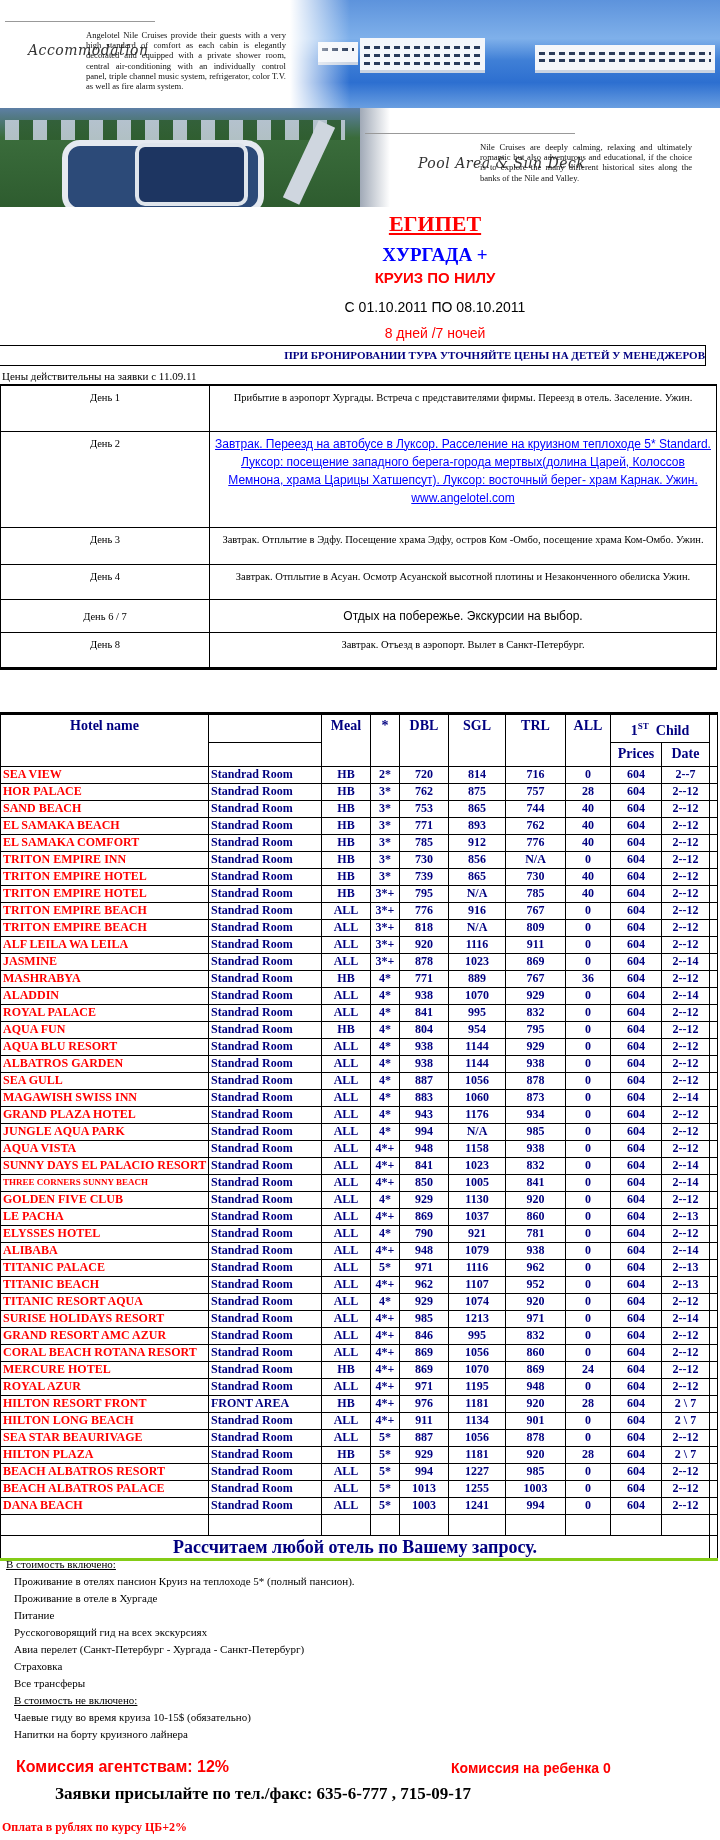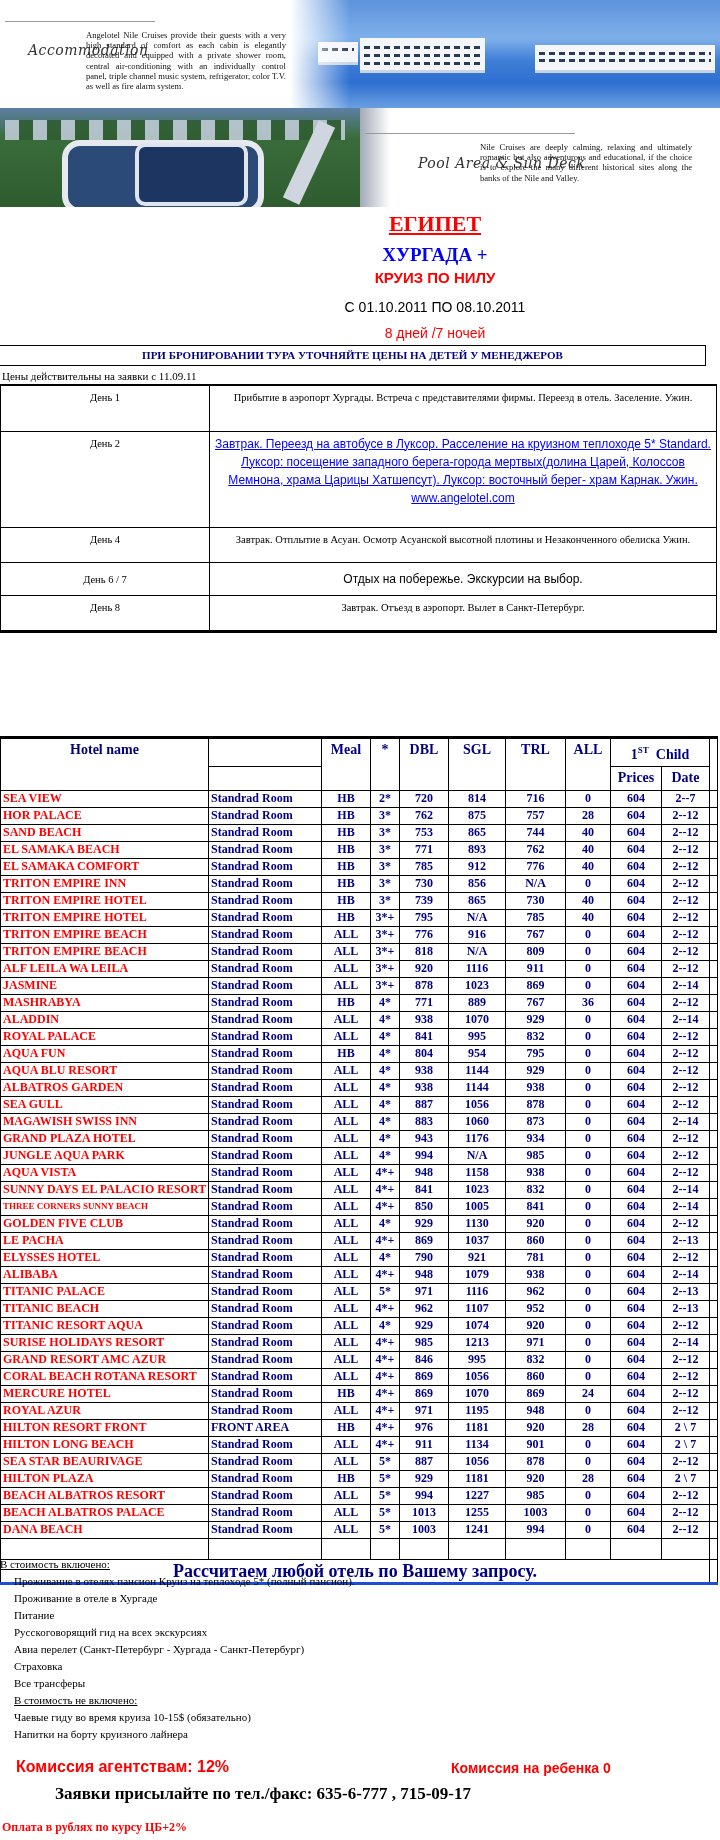--- a/index.html
+++ b/index.html
@@ -41,46 +41,46 @@
 
   
   .center { position: absolute; left: 0; width: 720px; text-align: center; }
   .h-egypt { top: 211px; left: 150px; width: 570px; font-family: "Liberation Serif", serif; font-weight: bold; font-size: 22px; color: #ff0000; text-decoration: underline; }
   .h-hurg { top: 244px; left: 150px; width: 570px; font-weight: bold; font-size: 19px; color: #0000ff; }
   .h-cruise { top: 269px; left: 150px; width: 570px; font-weight: bold; font-size: 15px; color: #ff0000; font-family: "Liberation Sans", sans-serif; }
   .h-dates { top: 299px; left: 150px; width: 570px; font-size: 14px; color: #000; font-family: "Liberation Sans", sans-serif; }
   .h-nights { top: 325px; left: 150px; width: 570px; font-size: 14px; color: #ff0000; font-family: Liberation Sans, sans-serif; }
 
   .notice { position: absolute; left: 0; top: 345px; width: 705px; height: 19px; border: 1px solid #000; border-left: none;
-    text-align: center; font-weight: bold; font-size: 11px; color: #000080; line-height: 19px; }
+    text-align: right; font-weight: bold; font-size: 11px; color: #000080; line-height: 19px; }
   .valid { position: absolute; left: 2px; top: 370px; font-size: 11px; }
 
   
   table { border-collapse: collapse; }
   .itin { position: absolute; left: 0; top: 384px; width: 717px; }
   .itin td { border: 1px solid #000; font-size: 10.5px; vertical-align: top; text-align: center; padding: 3px 4px 2px; line-height: 17px; }
   .itin { border-top: 2px solid #000; border-bottom: 3px solid #000; }
   .itin td.day { width: 200px; }
   .itin td.link { color: #0000ff; font-family: "Liberation Sans", sans-serif; font-size: 12px; line-height: 18px; text-decoration: underline; }
   .itin td.sans { font-family: "Liberation Sans", sans-serif; font-size: 12px; line-height: 22px; }
 
   
-  .hotels { position: absolute; left: 0; top: 736px; width: 717px; border-top: 3px solid #000; border-bottom: 3px solid #1d4ed8; table-layout: fixed; padding-left: 28px; }
+  .hotels { position: absolute; left: 0; top: 712px; width: 717px; border-top: 3px solid #000; border-bottom: 3px solid #84cc16; table-layout: fixed; padding-left: 28px; }
   .hotels td, .hotels th { border: 1px solid #000; padding: 0 2px; height: 16px; line-height: 15px; font-size: 12px; font-weight: bold; color: #000080; text-align: center; white-space: nowrap; overflow: hidden; }
   .hotels th { font-size: 14px; height: 23px; line-height: 22px; }
   .hotels td.name { text-align: left; color: #ff0000; border-right: none; font-size: 12px; }
   .hotels td.name.small { font-size: 9px; }
   .hotels td.room { text-align: left; }
   .hotels .emptyrow td { height: 20px; }
   .hotels .footer td { height: 22px; font-size: 18px; line-height: 22px; }
   .hotels sup { font-size: 9px; }
 
   
   .notes { position: absolute; left: 0; top: 1556px; width: 720px; font-size: 11px; line-height: 17px; }
-  .notes .u { text-decoration: underline; padding-left: 0; }
+  .notes .u { text-decoration: underline; padding-left: 6px; }
   .notes .item { padding-left: 14px; }
   .commission { position: absolute; top: 1758px; font-family: "Liberation Sans", sans-serif; font-weight: bold; color: #ff0000; }
   .com-agent { left: 16px; font-size: 16px; }
   .com-child { left: 451px; font-size: 14px; top: 1760px; }
   .contacts { position: absolute; left: 55px; top: 1784px; font-size: 17px; font-weight: bold; }
   .payment { position: absolute; left: 2px; top: 1820px; font-size: 12px; font-weight: bold; color: #ff0000; }
 </style>
 </head>
 <body>
 
@@ -124,20 +124,24 @@
 
 <table class="itin">
   <tbody>
       <tr style="height:46px">
     <td class="day">День 1</td>
     <td>Прибытие в аэропорт Хургады. Встреча с представителями фирмы. Переезд в отель. Заселение. Ужин.</td>
   </tr>
   <tr style="height:96px">
     <td class="day">День 2</td>
     <td class="link">Завтрак. Переезд на автобусе в Луксор. Расселение на круизном теплоходе 5* Standard. Луксор: посещение западного берега-города мертвых(долина Царей, Колоссов Мемнона, храма Царицы Хатшепсут). Луксор: восточный берег- храм Карнак.  Ужин. www.angelotel.com</td>
+  </tr>
+  <tr style="height:37px">
+    <td class="day">День 3</td>
+    <td>Завтрак. Отплытие в Эдфу.  Посещение  храма Эдфу,   остров Ком -Омбо, посещение храма Ком-Омбо. Ужин.</td>
   </tr>
   <tr style="height:35px">
     <td class="day">День 4</td>
     <td>Завтрак. Отплытие в Асуан. Осмотр Асуанской высотной плотины и Незаконченного обелиска Ужин.</td>
   </tr>
   <tr style="height:33px">
     <td class="day" style="vertical-align:middle">День 6 / 7</td>
     <td class="sans" style="vertical-align:middle">Отдых на побережье.  Экскурсии на выбор.</td>
   </tr>
   <tr style="height:36px">

